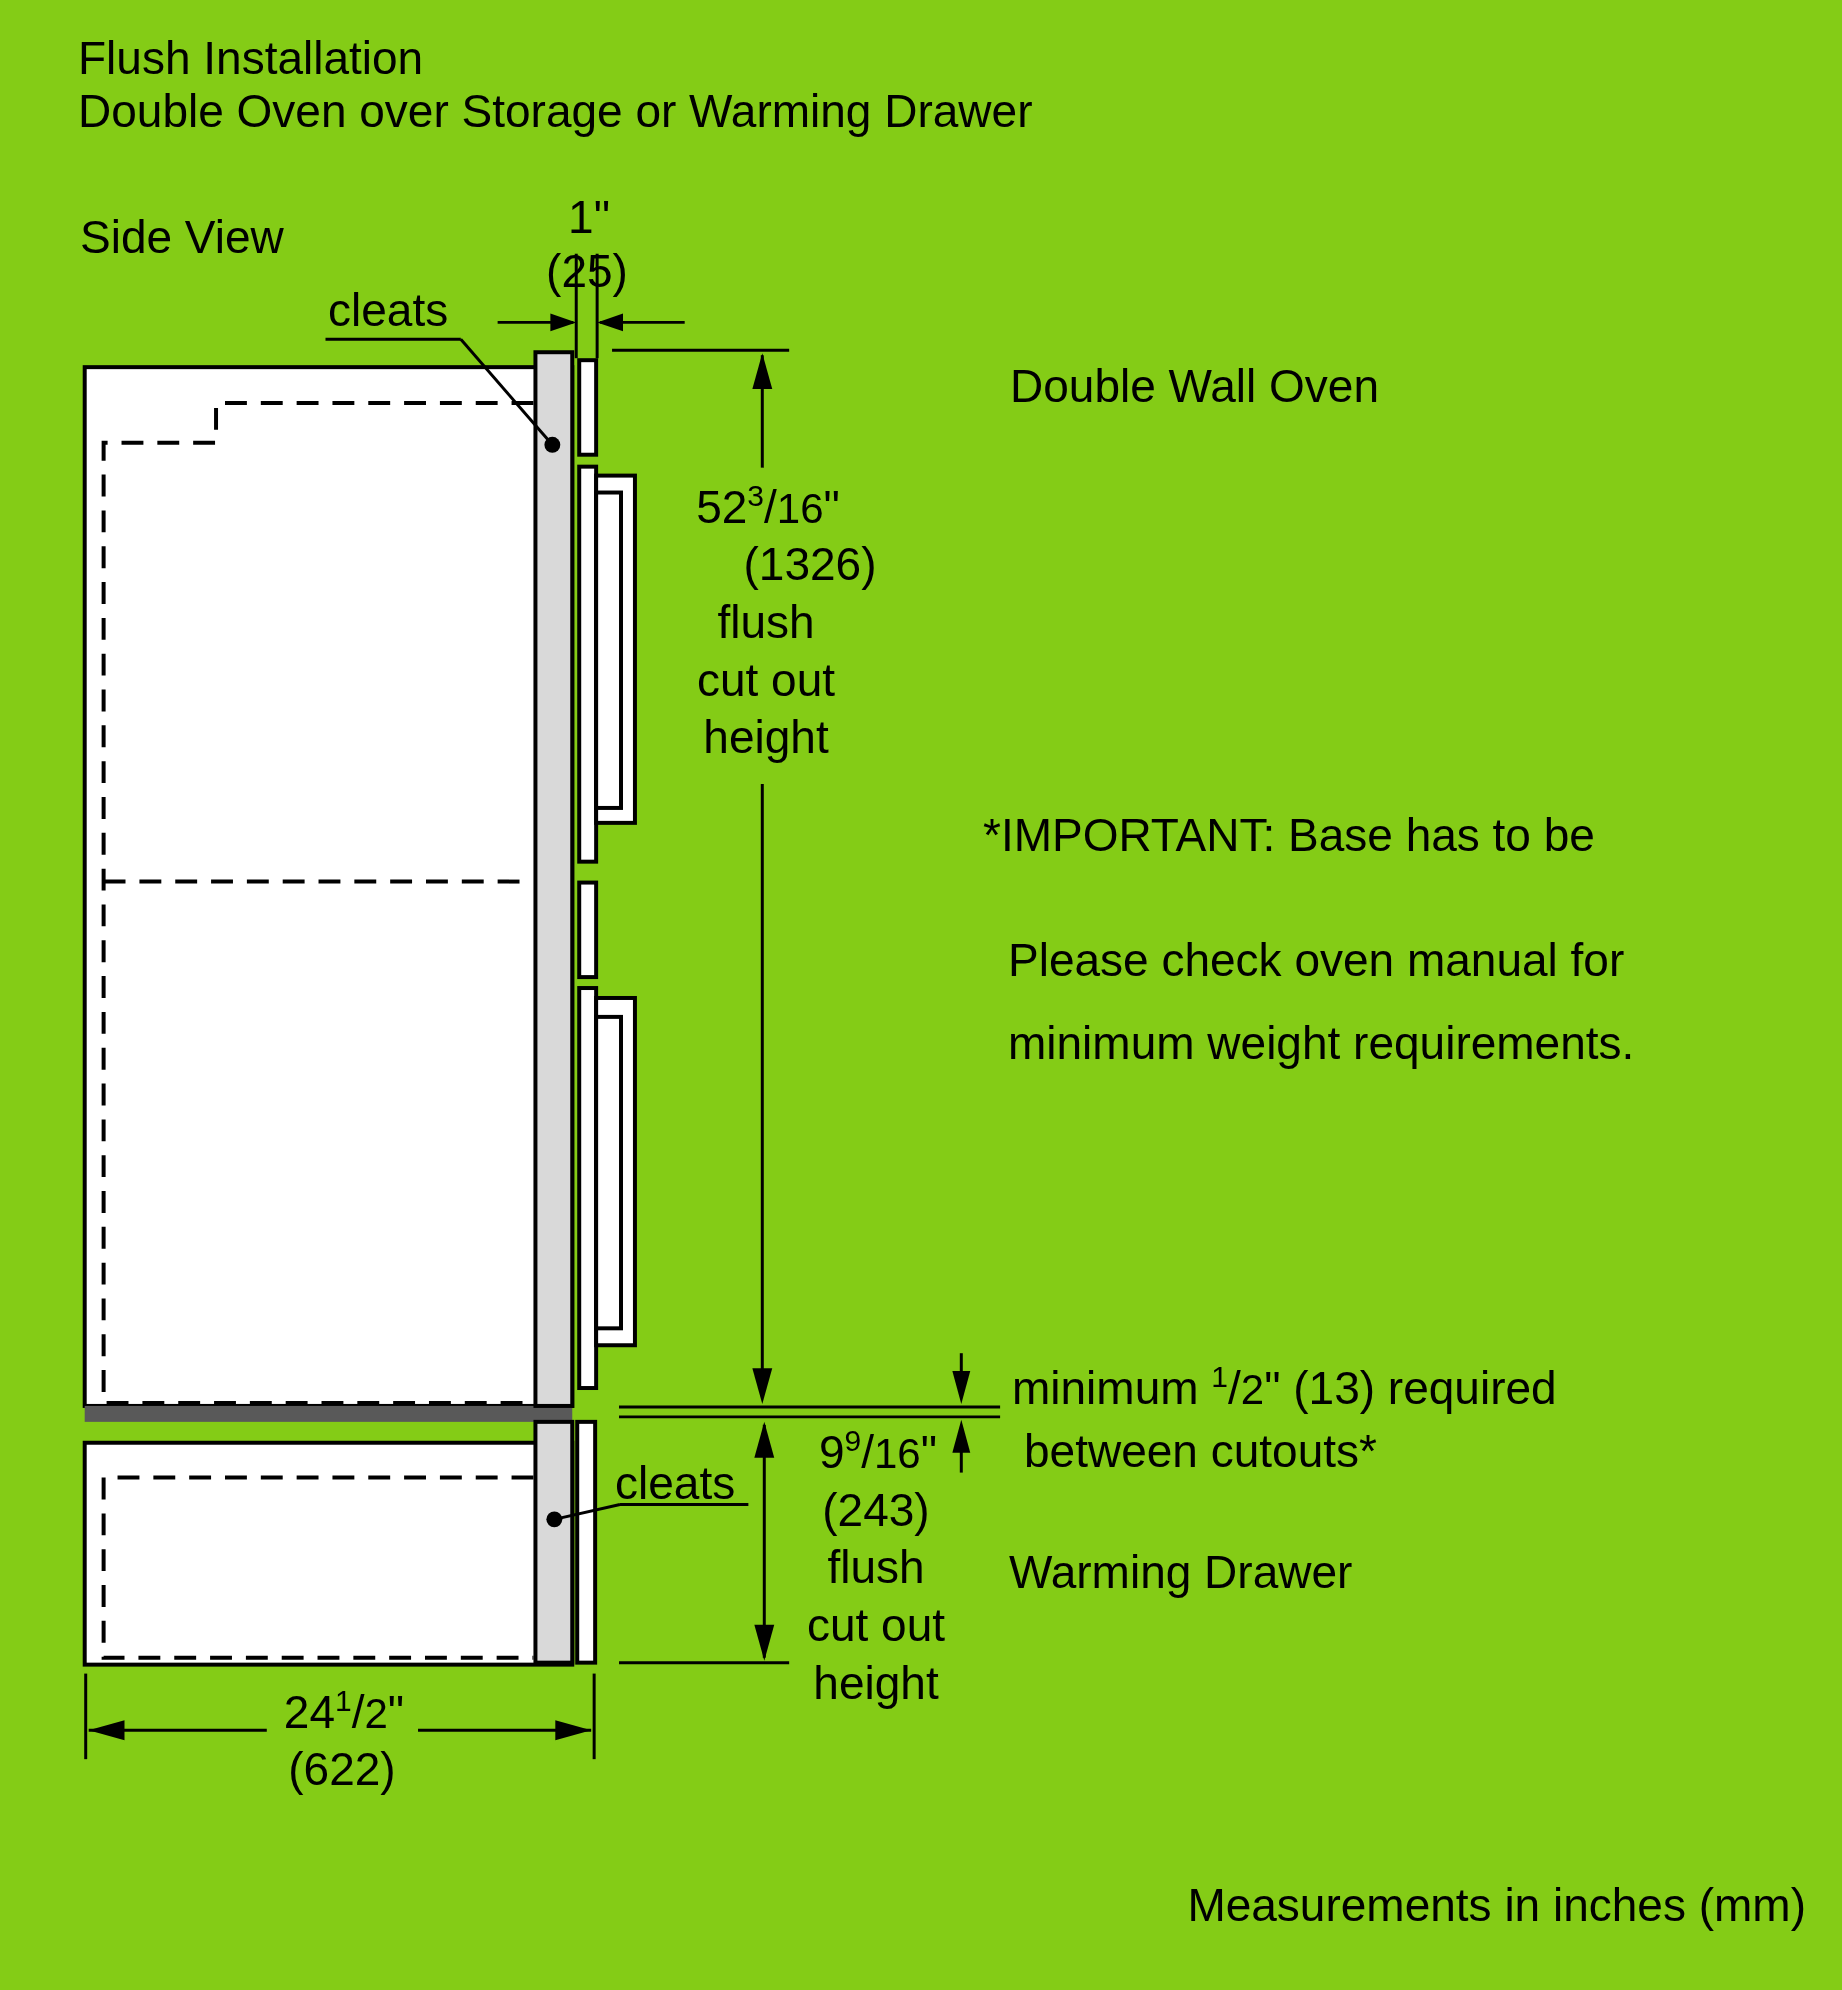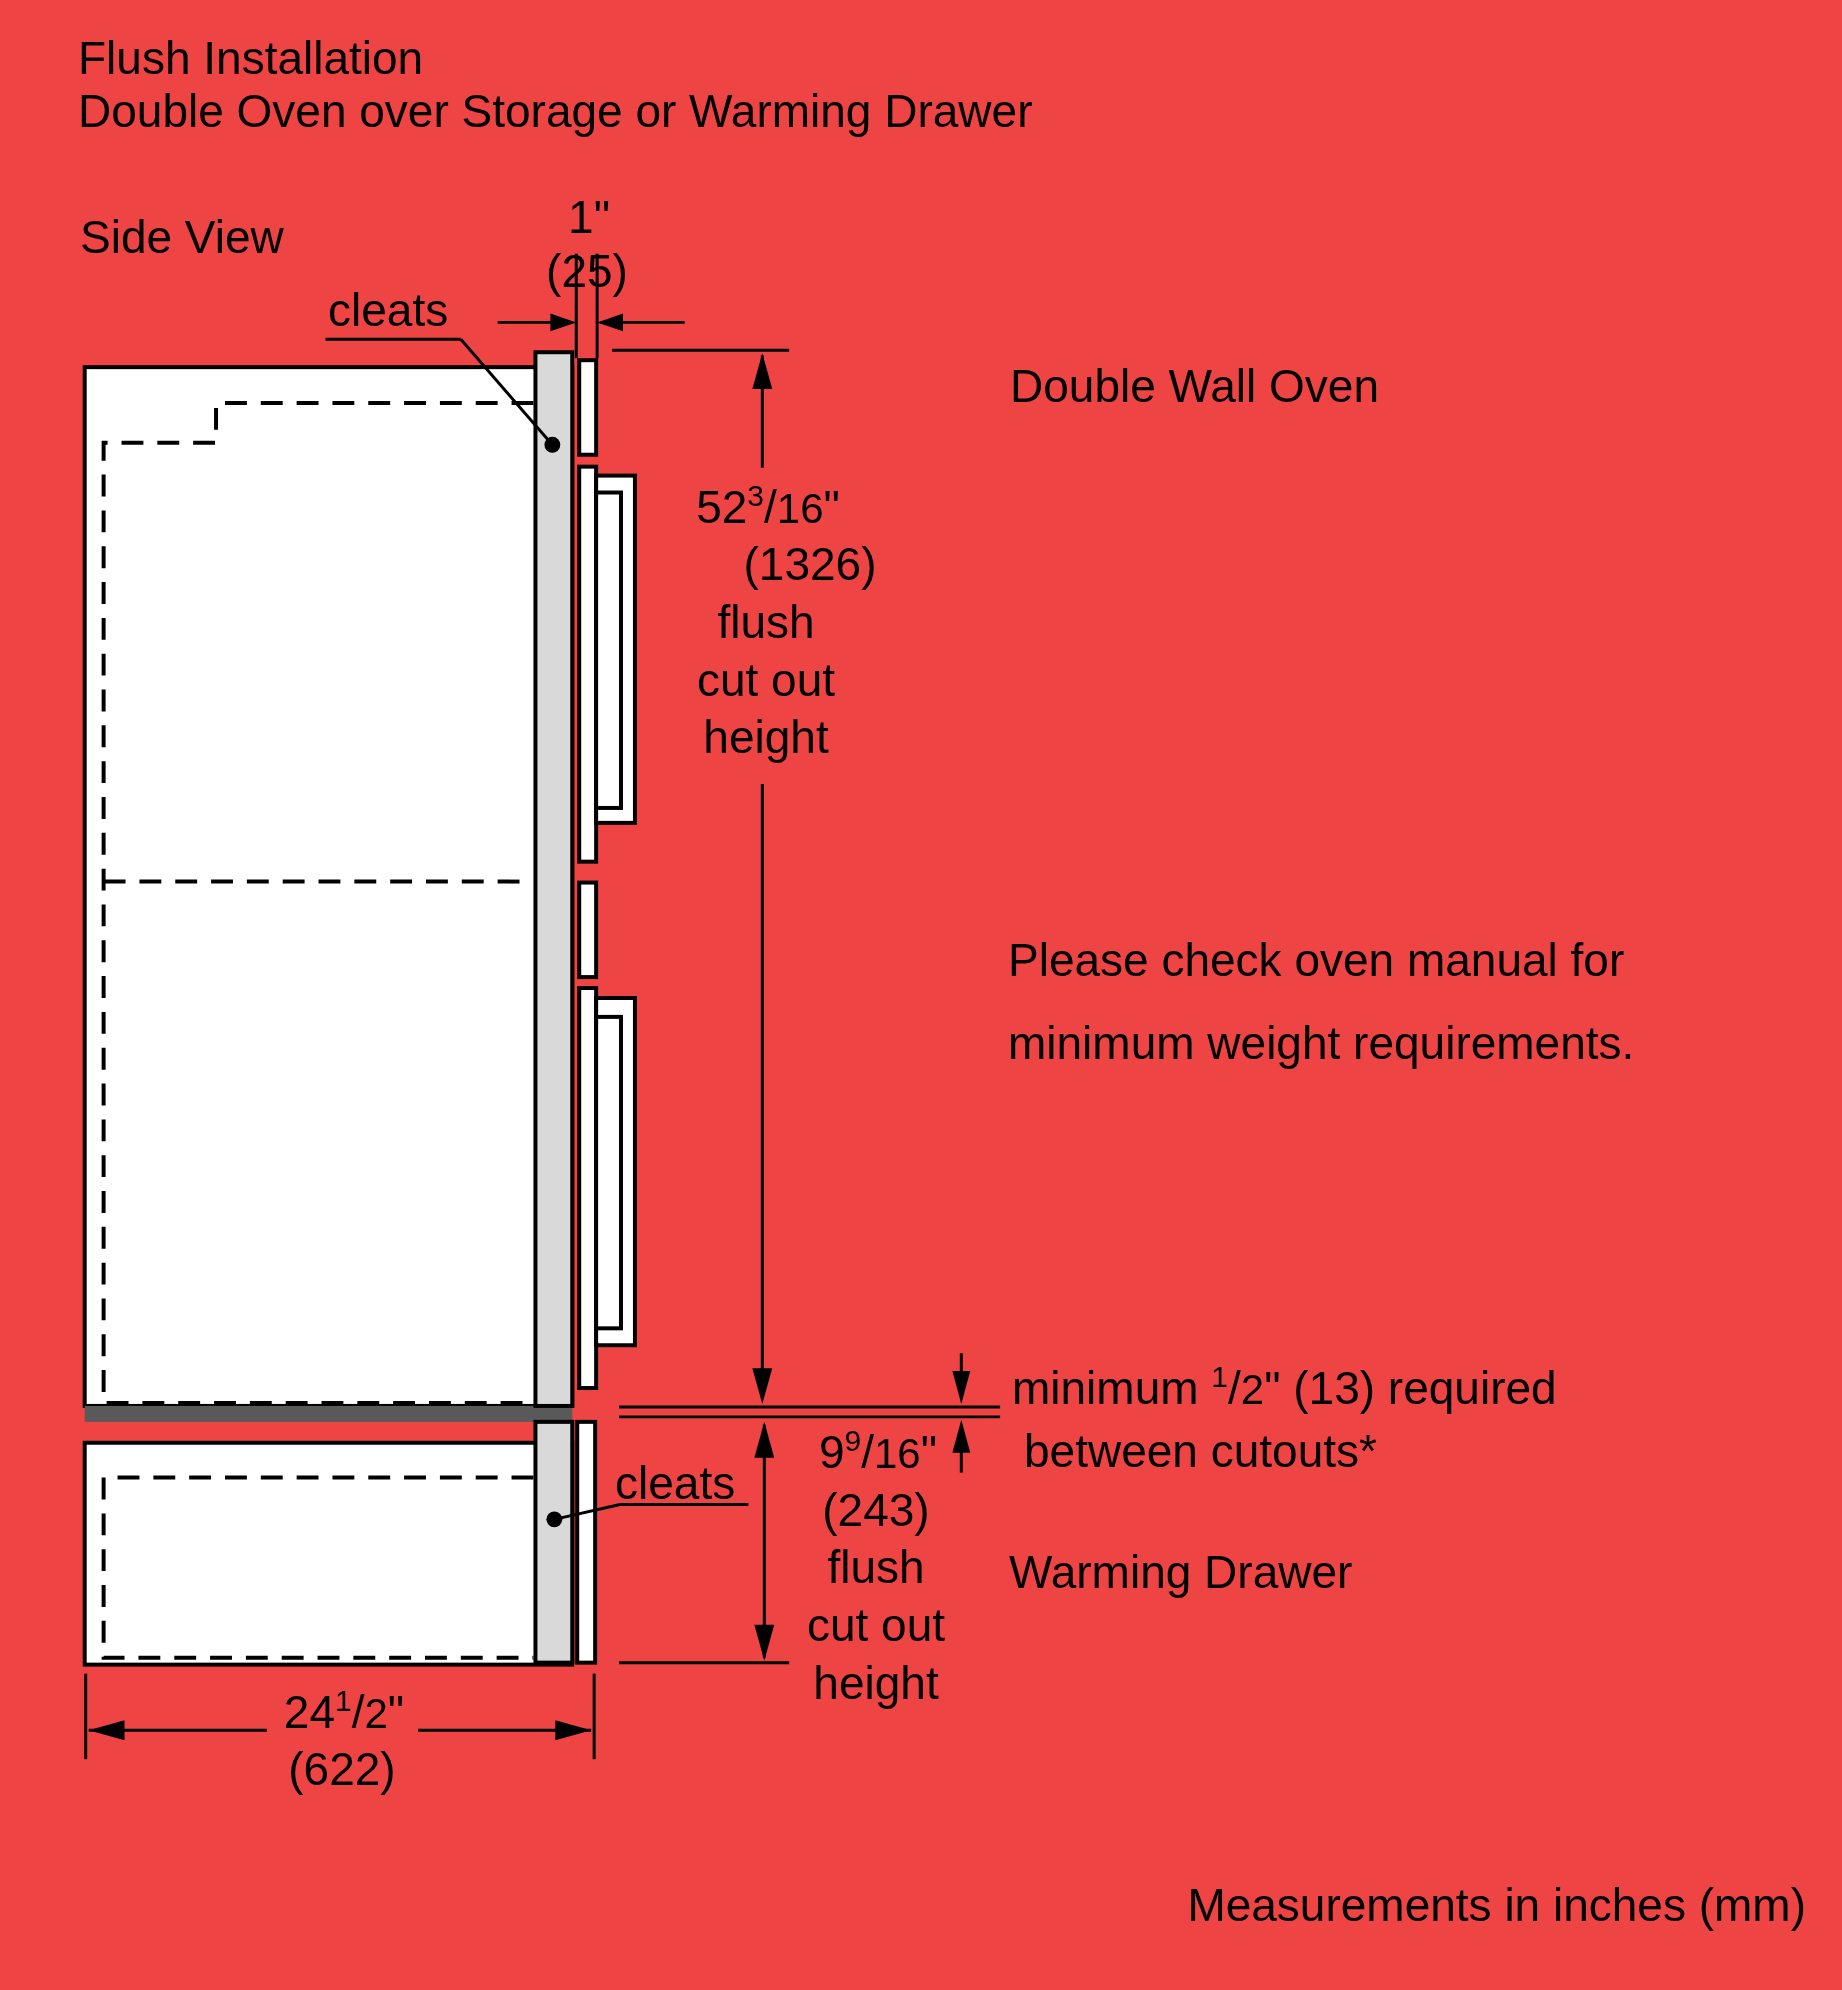--- a/index.html
+++ b/index.html
@@ -1,16 +1,16 @@
 <!DOCTYPE html>
 <html><head>
 <meta charset="utf-8">
 <style>
   html,body{margin:0;padding:0;background:#ffffff;}
-  #stage{position:relative;width:1843px;height:1990px;background:#ef4444;overflow:hidden;
+  #stage{position:relative;width:1843px;height:1990px;background:#84cc16;overflow:hidden;
          font-family:"Liberation Sans","DejaVu Sans",sans-serif;color:#000;}
   #linework{position:absolute;left:0;top:0;}
   .txt{position:absolute;font-size:46px;line-height:1.15;white-space:nowrap;}
   .center{transform:translateX(-50%);}
   .frac-sup{font-size:30px;position:relative;top:-17px;}
   .frac-den{font-size:42px;}
   .title-line{font-size:46px;line-height:53px;}
   .note-line{font-size:46px;line-height:63px;}
   .dimline{line-height:58px;}
   .right-align{text-align:right;}
@@ -99,20 +99,21 @@
   <div class="txt center" style="left:587px;top:245px;">(25)</div>
 
   <div class="txt" style="left:1010px;top:360px;">Double Wall Oven</div>
 
   <div class="txt center dimline" style="left:768px;top:478px;"><span>52</span><span class="frac-sup">3</span>/<span class="frac-den">16</span><span>"</span></div>
   <div class="txt center dimline" style="left:766px;top:535px;margin-left:44px;">(1326)</div>
   <div class="txt center dimline" style="left:766px;top:593px;">flush</div>
   <div class="txt center dimline" style="left:766px;top:651px;">cut out</div>
   <div class="txt center dimline" style="left:766px;top:708px;">height</div>
 
+  <div class="txt note-line" style="left:983px;top:804px;">*IMPORTANT: Base has to be</div>
   <div class="txt note-line" style="left:1008px;top:929px;">Please check oven manual for</div>
   <div class="txt note-line" style="left:1008px;top:992px;margin-top:20px;">minimum weight requirements.</div>
 
   <div class="txt note-line" style="left:1012px;top:1357px;"><span>minimum </span><span class="frac-sup">1</span>/<span class="frac-den">2</span><span>" (13) required</span></div>
   <div class="txt note-line" style="left:1024px;top:1420px;">between cutouts*</div>
 
   <div class="txt center dimline" style="left:878px;top:1423px;"><span>9</span><span class="frac-sup">9</span>/<span class="frac-den">16</span><span>"</span></div>
   <div class="txt center dimline" style="left:876px;top:1481px;">(243)</div>
   <div class="txt center dimline" style="left:876px;top:1538px;">flush</div>
   <div class="txt center dimline" style="left:876px;top:1596px;">cut out</div>

